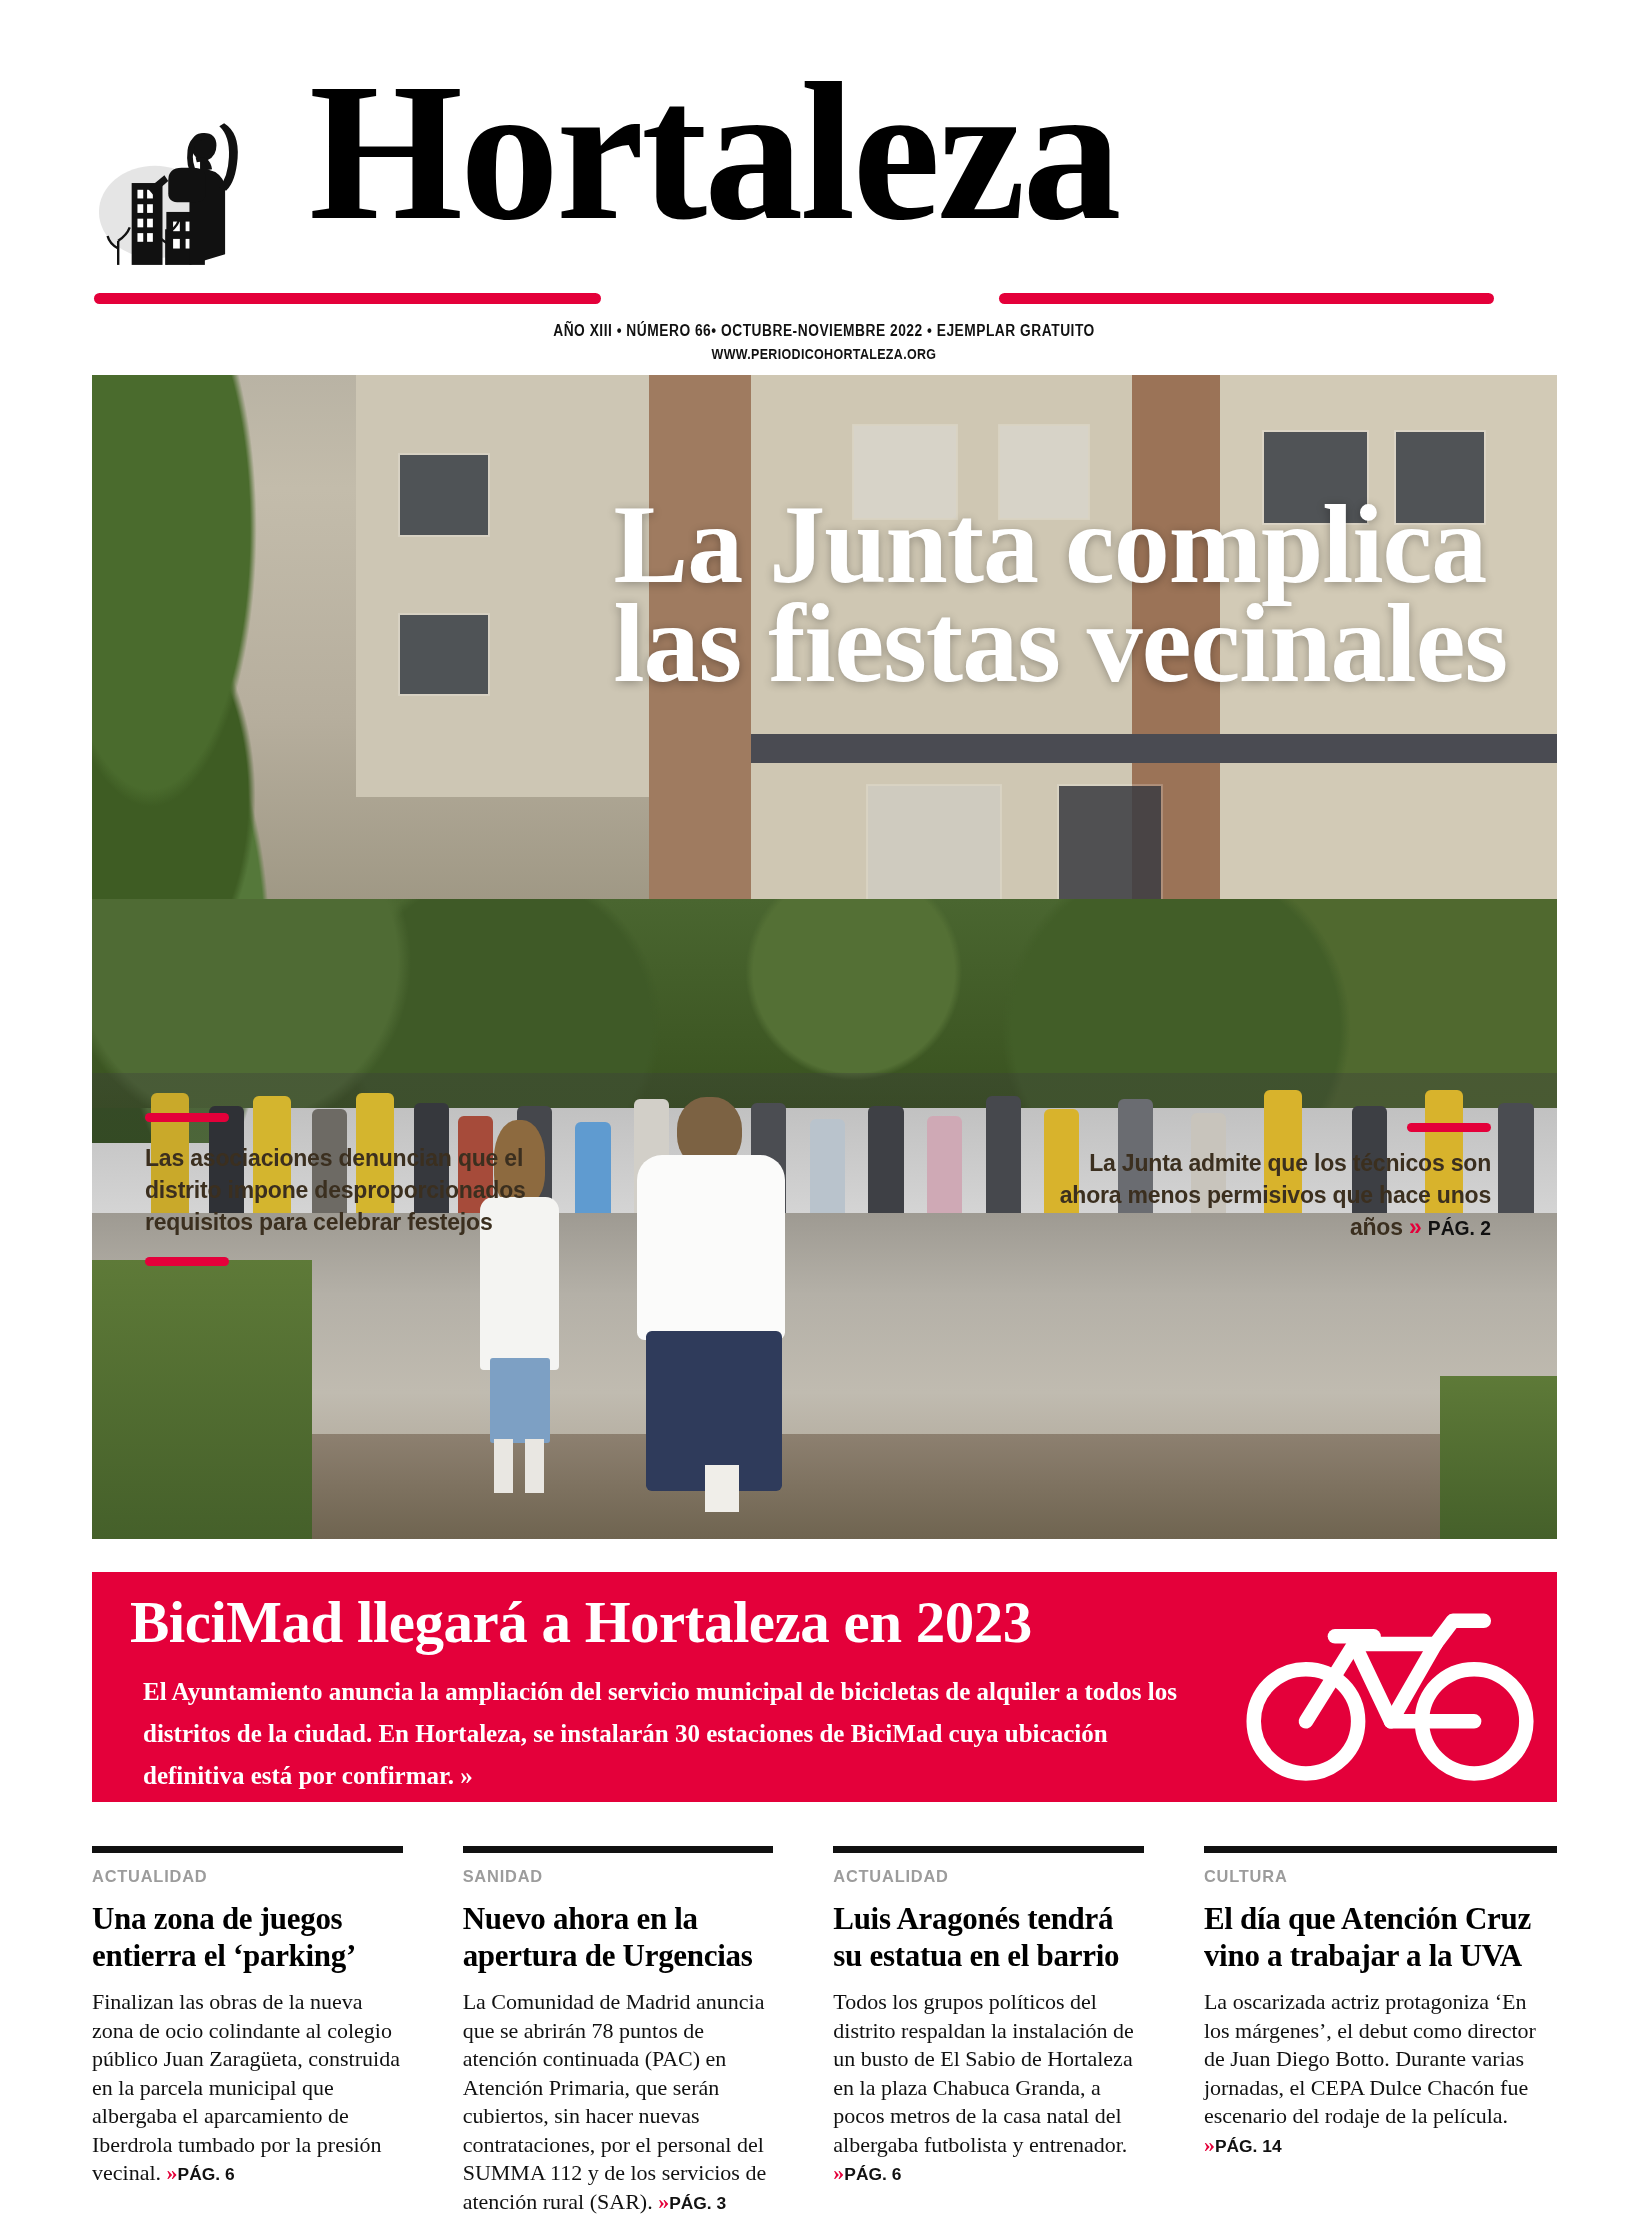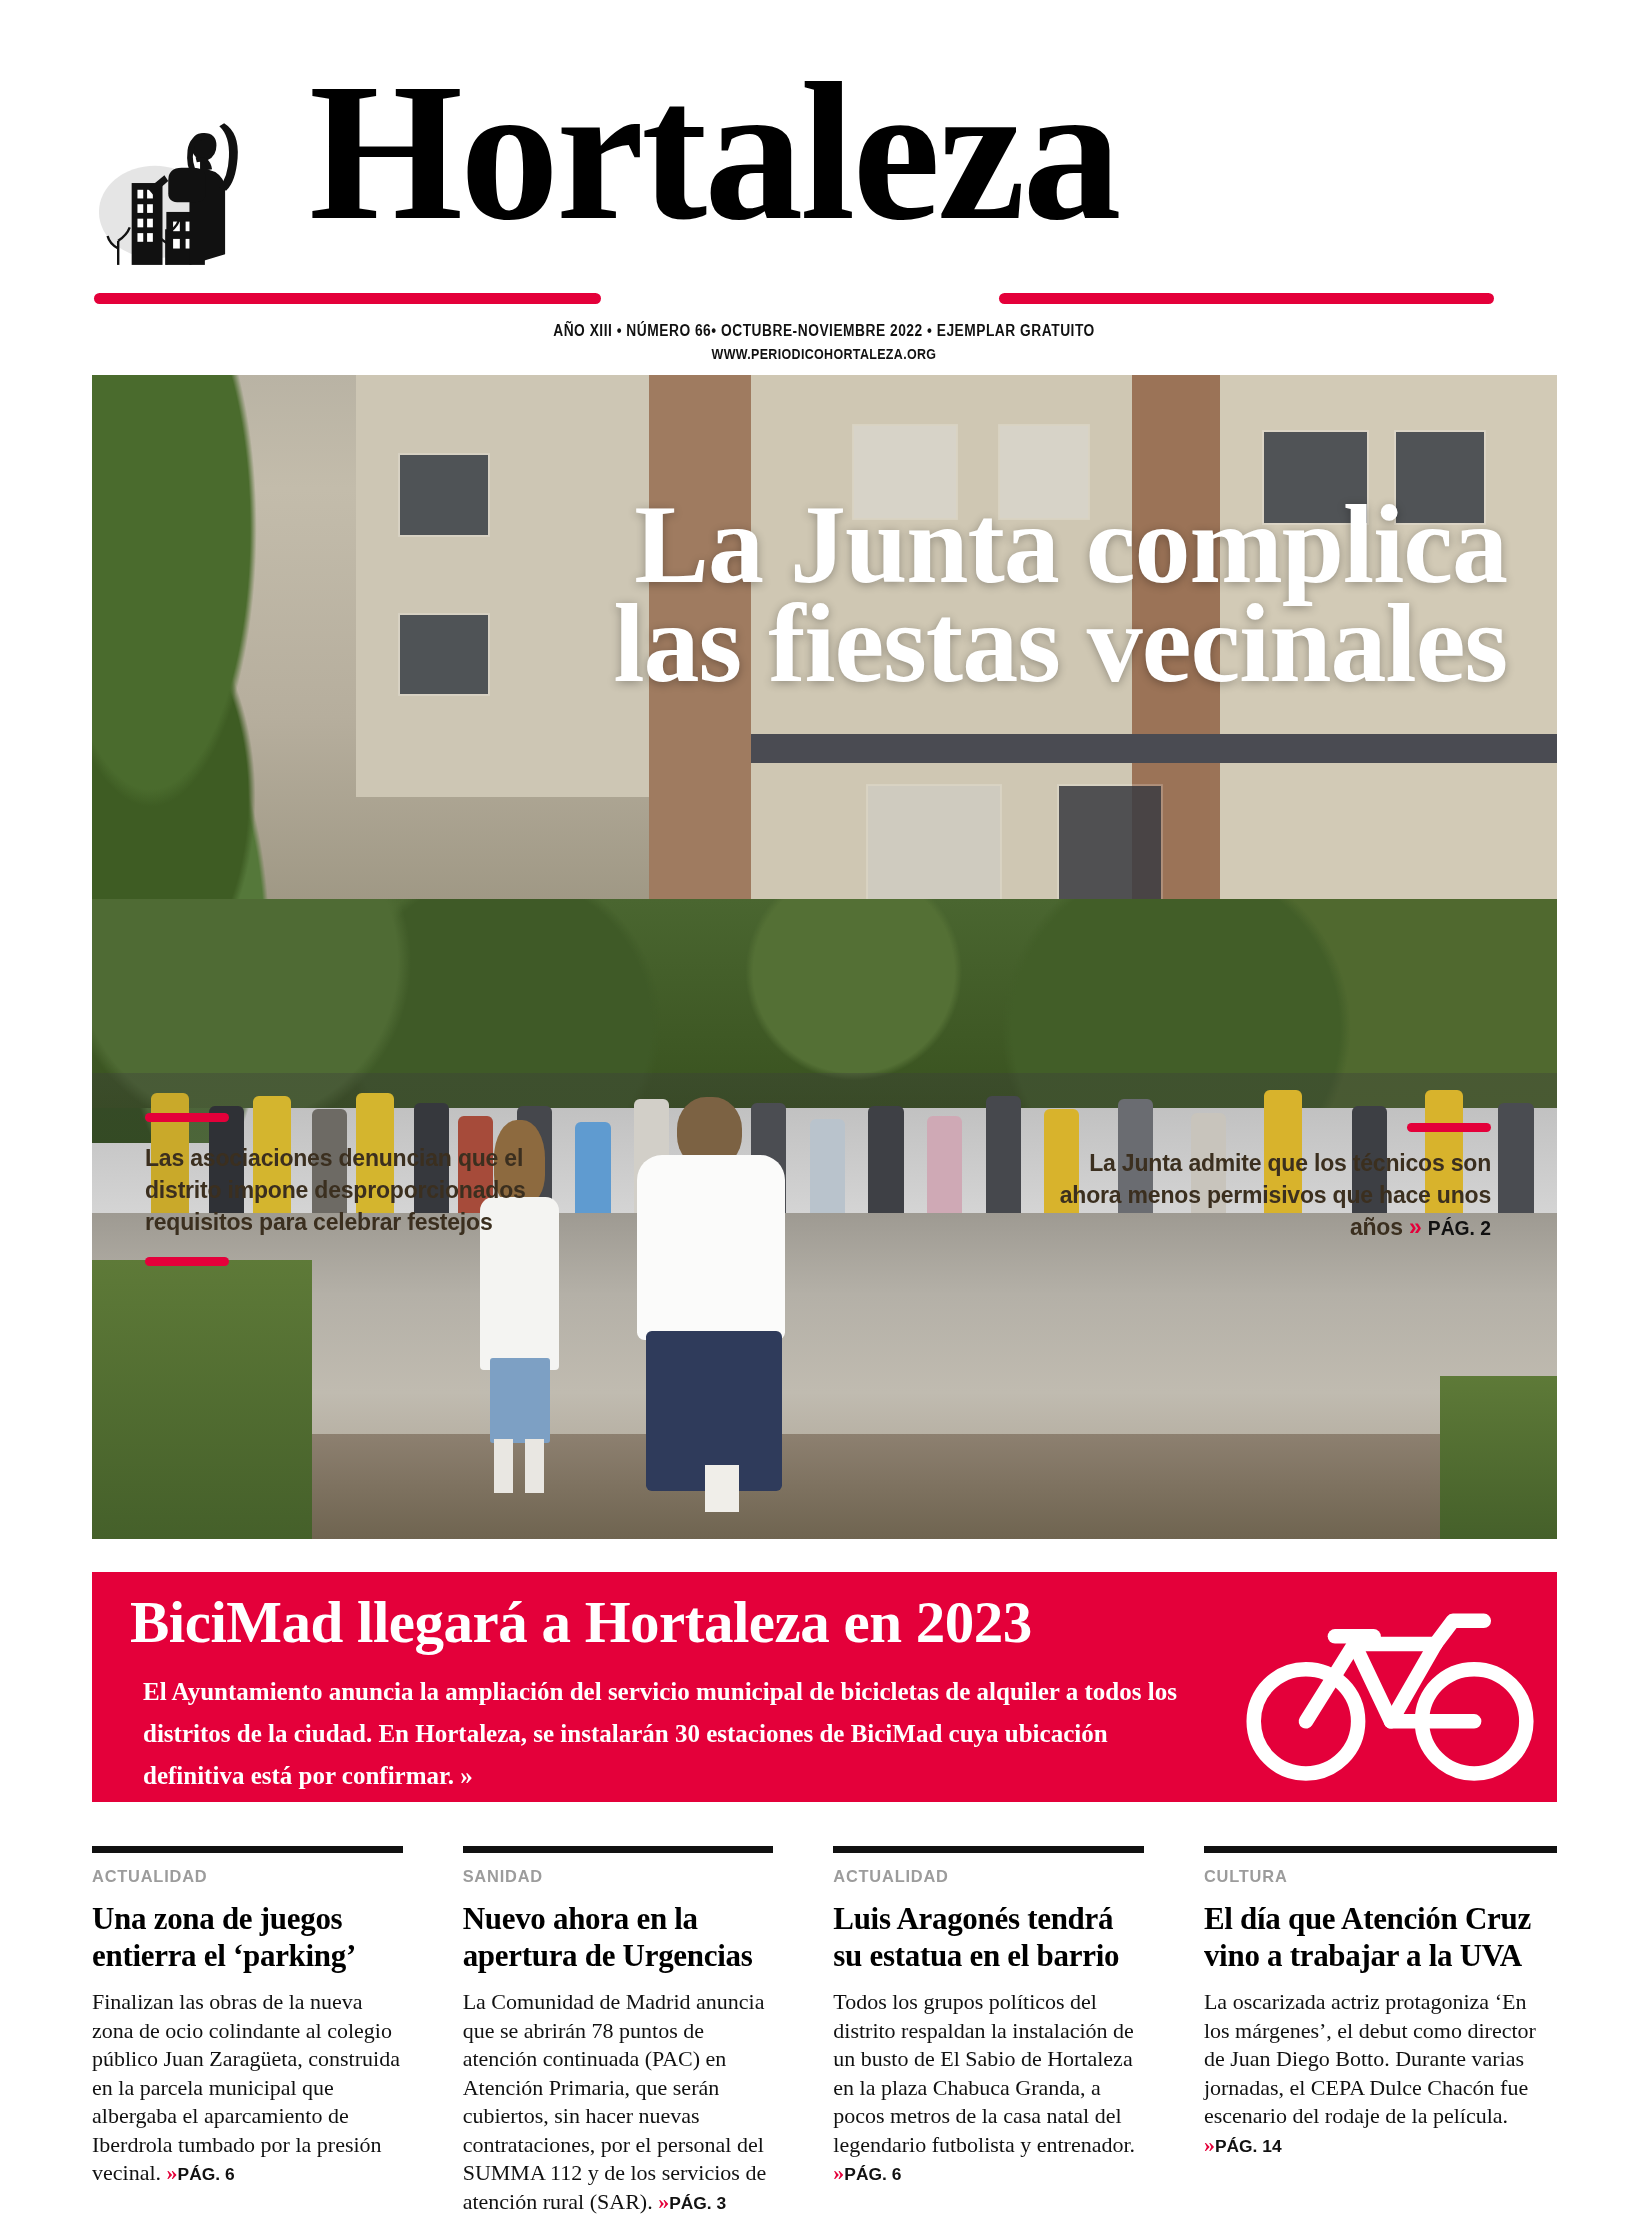--- a/index.html
+++ b/index.html
@@ -111,21 +111,21 @@
     position:absolute; left:0; bottom:0; width:15%; height:24%;
     background: linear-gradient(180deg,#5e7a38,#45602a);
   }
   .ph-grass-r {
     position:absolute; right:0; bottom:0; width:8%; height:14%;
     background: linear-gradient(180deg,#5e7a38,#45602a);
   }
 
   .hero-headline {
     position:absolute; right:50px; top:120px;
-    text-align:right;
+    text-align:left;
     font-family:"Liberation Serif", serif;
     font-weight:bold;
     font-size:112px; line-height:99px;
     color:#ffffff;
     letter-spacing:-1px;
     text-shadow: 0 1.9px 9.7px rgba(0,0,0,.30);
     white-space:pre-line;
   }
 
   .cap-left {
@@ -362,21 +362,21 @@
       <div class="col-rule"></div>
       <div class="col-kicker">SANIDAD</div>
       <div class="col-head">Nuevo ahora en la apertura de Urgencias</div>
       <div class="col-body"><span>La Comunidad de Madrid anuncia que se abrirán 78 puntos de atención continuada (PAC) en Atención Primaria, que serán cubiertos, sin hacer nuevas contrataciones, por el personal del SUMMA 112 y de los servicios de atención rural (SAR).</span> <span class="col-chev">»</span><span class="col-pg">PÁG. 3</span></div>
     </div>
 
     <div class="col">
       <div class="col-rule"></div>
       <div class="col-kicker">ACTUALIDAD</div>
       <div class="col-head">Luis Aragonés tendrá su estatua en el barrio</div>
-      <div class="col-body"><span>Todos los grupos políticos del distrito respaldan la instalación de un busto de El Sabio de Hortaleza en la plaza Chabuca Granda, a pocos metros de la casa natal del legendario futbolista y entrenador.</span> <span class="col-chev">»</span><span class="col-pg">PÁG. 6</span></div>
+      <div class="col-body"><span>Todos los grupos políticos del distrito respaldan la instalación de un busto de El Sabio de Hortaleza en la plaza Chabuca Granda, a pocos metros de la casa natal del albergaba futbolista y entrenador.</span> <span class="col-chev">»</span><span class="col-pg">PÁG. 6</span></div>
     </div>
 
     <div class="col">
       <div class="col-rule"></div>
       <div class="col-kicker">CULTURA</div>
       <div class="col-head">El día que Atención Cruz vino a trabajar a la UVA</div>
       <div class="col-body"><span>La oscarizada actriz protagoniza ‘En los márgenes’, el debut como director de Juan Diego Botto. Durante varias jornadas, el CEPA Dulce Chacón fue escenario del rodaje de la película.</span> <span class="col-chev">»</span><span class="col-pg">PÁG. 14</span></div>
     </div>
 
   </div>

